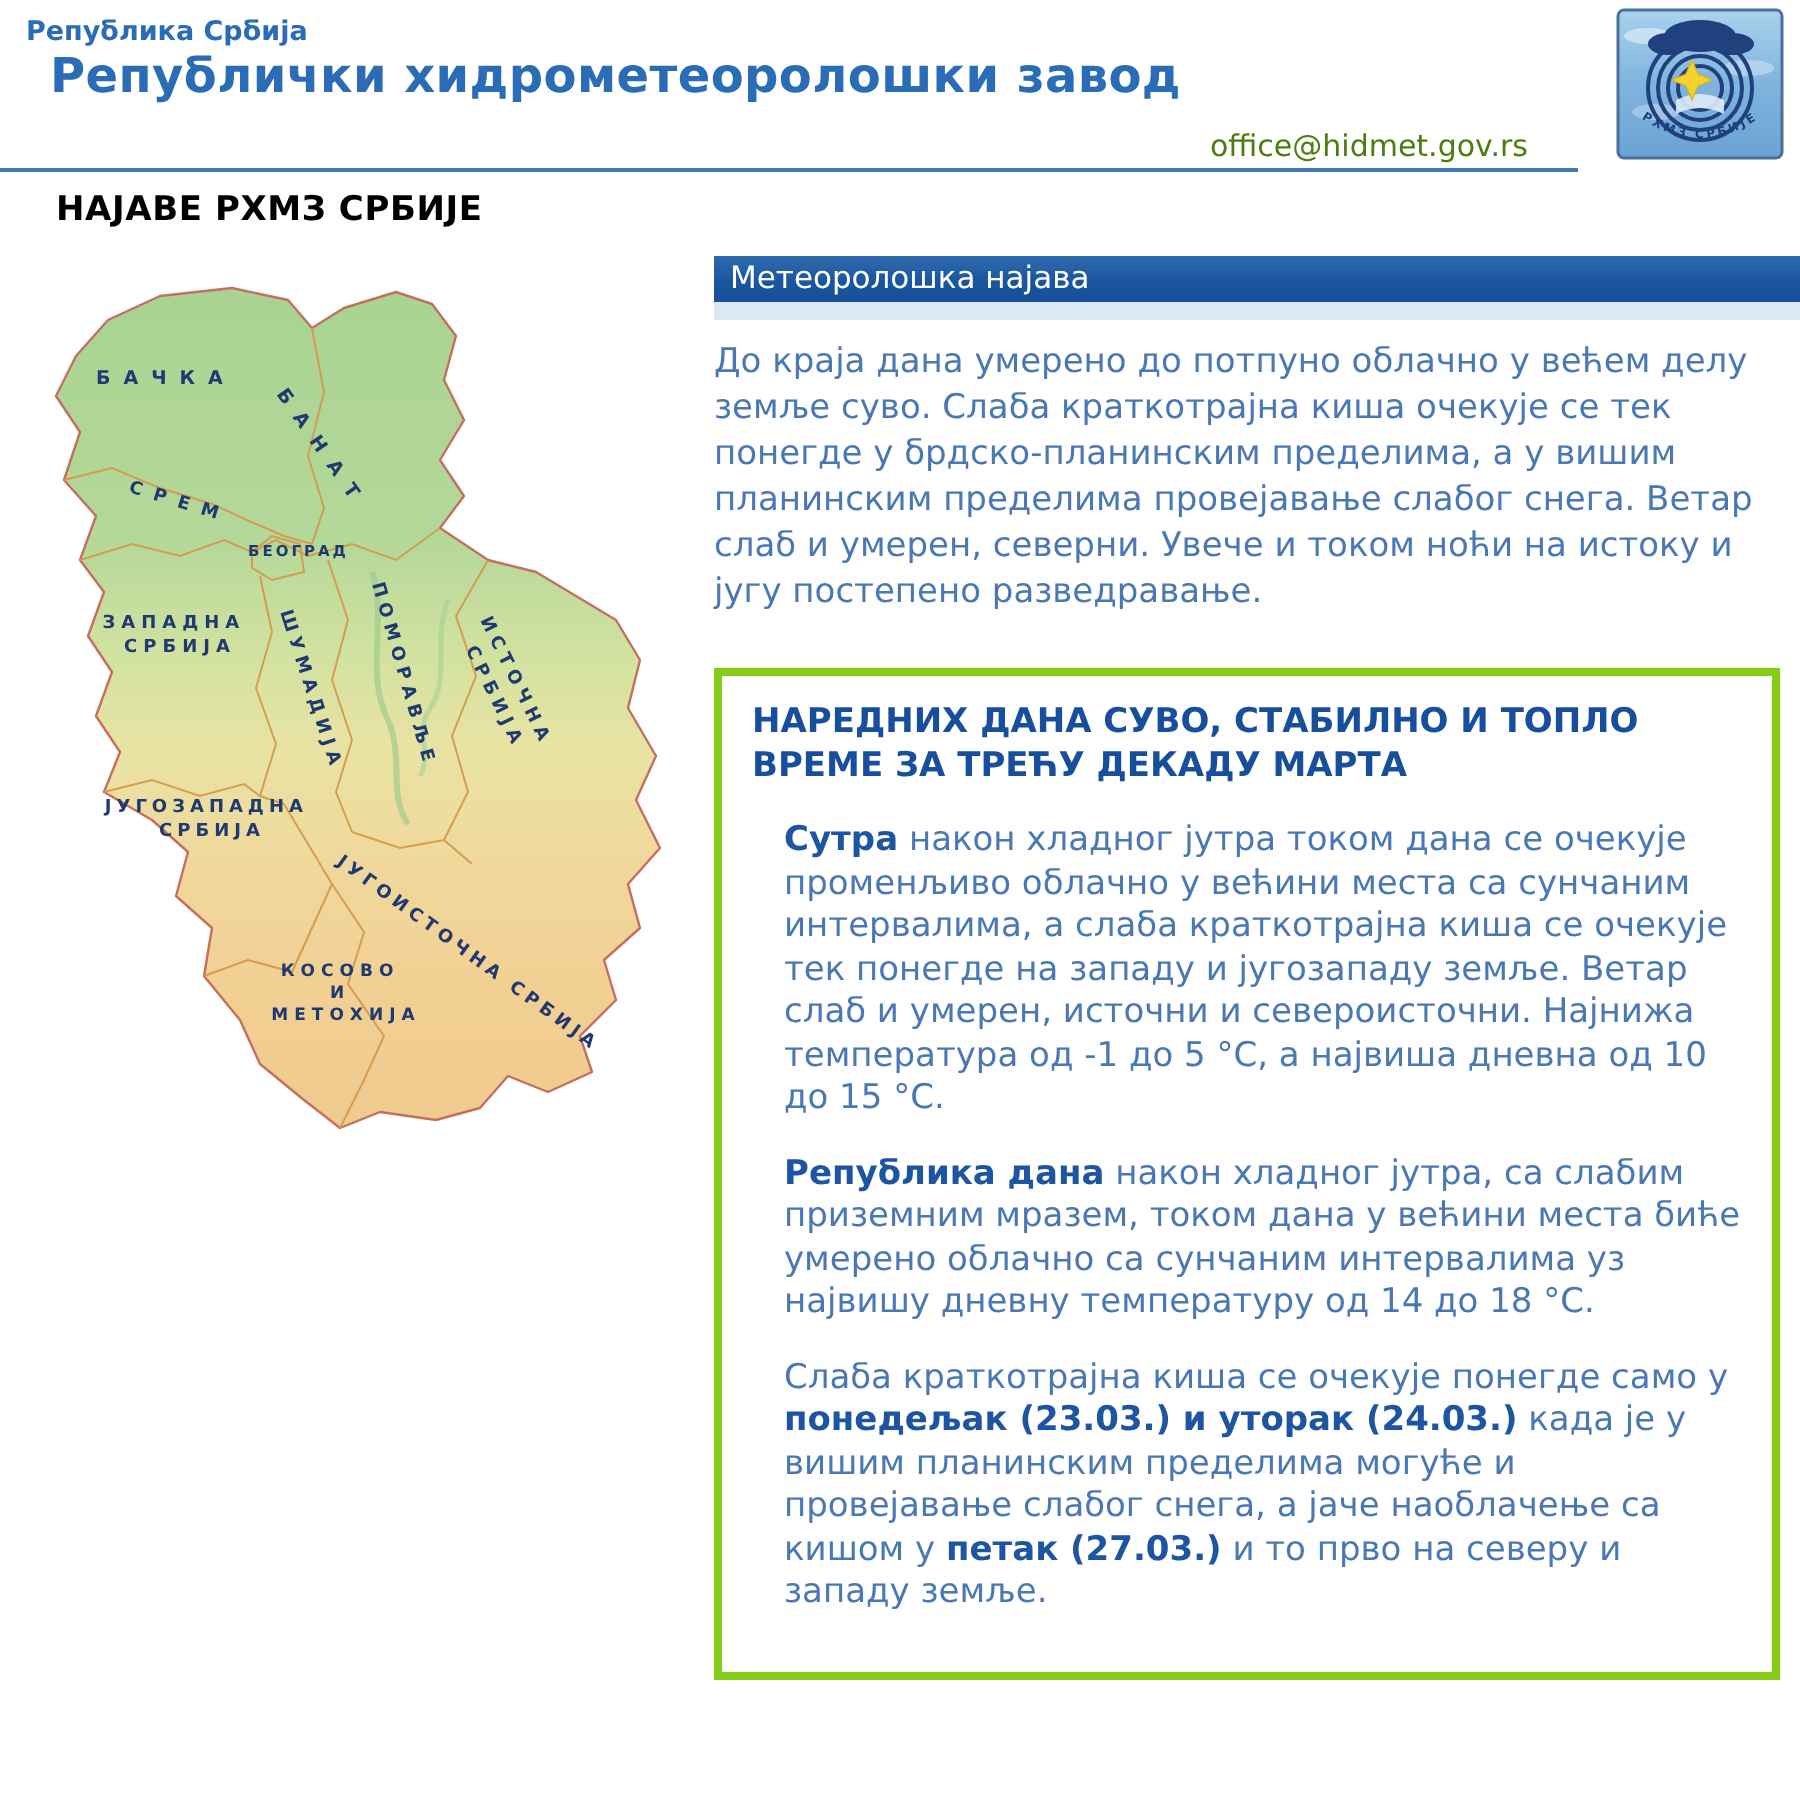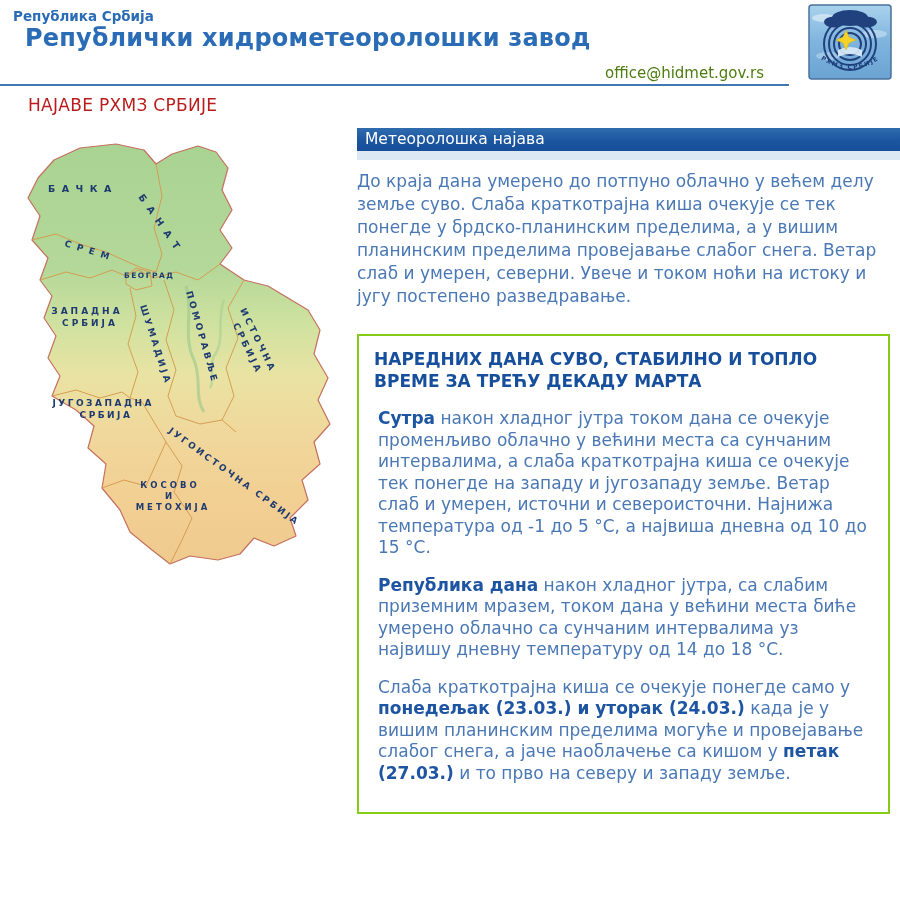--- a/index.html
+++ b/index.html
@@ -9,37 +9,37 @@
   
   .header{position:absolute;left:0;top:0;width:900px;height:73px;}
   .gov-label{position:absolute;left:13px;top:8px;font-size:13.5px;font-weight:bold;color:#2a6cb5;}
   .org-title{position:absolute;left:12px;top:24px;font-size:24px;font-weight:bold;color:#2a6cb5;letter-spacing:0.2px;margin-left:13px;}
   .org-address{position:absolute;left:13px;top:60px;font-size:13.5px;color:#9a9a9a;}
   .org-email{position:absolute;right:136px;top:32px;font-size:15px;color:#4d7c0f;text-decoration:none;margin-top:32px;}
   .header-rule{position:absolute;left:0;top:84px;width:789px;border-top:2px solid #3f76b4;}
   .logo{position:absolute;right:8px;top:4px;width:84px;height:76px;}
 
   
-  .najave-link{position:absolute;left:28px;top:95px;font-size:17px;font-weight:normal;color:#b91c1c;text-decoration:none;letter-spacing:0.3px;}
+  .najave-link{position:absolute;left:28px;top:95px;font-size:17px;font-weight:bold;color:#000000;text-decoration:none;letter-spacing:0.3px;}
 
   
   .map-wrap{position:absolute;left:18px;top:140px;width:334px;height:432px;}
   .map-wrap svg{display:block;}
   .region-label{fill:#1e3a70;font-weight:bold;font-family:"DejaVu Sans",sans-serif;}
 
   
   .forecast{position:absolute;left:357px;top:128px;width:629px;}
   .section-bar{height:23px;line-height:23px;background:linear-gradient(180deg,#2e6cae 0%,#1b55a0 55%,#174e98 100%);color:#ffffff;font-size:15.5px;padding-left:8px;box-sizing:border-box;}
   .section-strip{height:9px;background:#dce9f4;}
   .date-line{margin-top:14px;color:#174f9c;font-weight:bold;font-size:18px;}
   .intro{margin-top:10px;width:521px;color:#4a78b5;font-size:17px;line-height:23px;}
 
-  .alert-box{margin-top:26px;border:2px solid #84cc16;padding:12px 14px 28px 15px;box-sizing:border-box;width:533px;}
+  .alert-box{margin-top:26px;border:4px solid #84cc16;padding:12px 14px 28px 15px;box-sizing:border-box;width:533px;}
   .alert-heading{color:#174f9c;font-weight:bold;font-size:17px;line-height:22px;width:474px;}
-  .alert-box p{margin:16px 0 0 4px;color:#4a78b5;font-size:17px;line-height:21.5px;}
+  .alert-box p{margin:16px 0 0 16px;color:#4a78b5;font-size:17px;line-height:21.5px;}
   .alert-box p b{color:#1d55a3;}
 </style>
 </head>
 <body>
 
 <div class="page">
 
   <div class="header">
     <div class="gov-label">Република Србија</div>
     <div class="org-title">Републички хидрометеоролошки завод</div>

